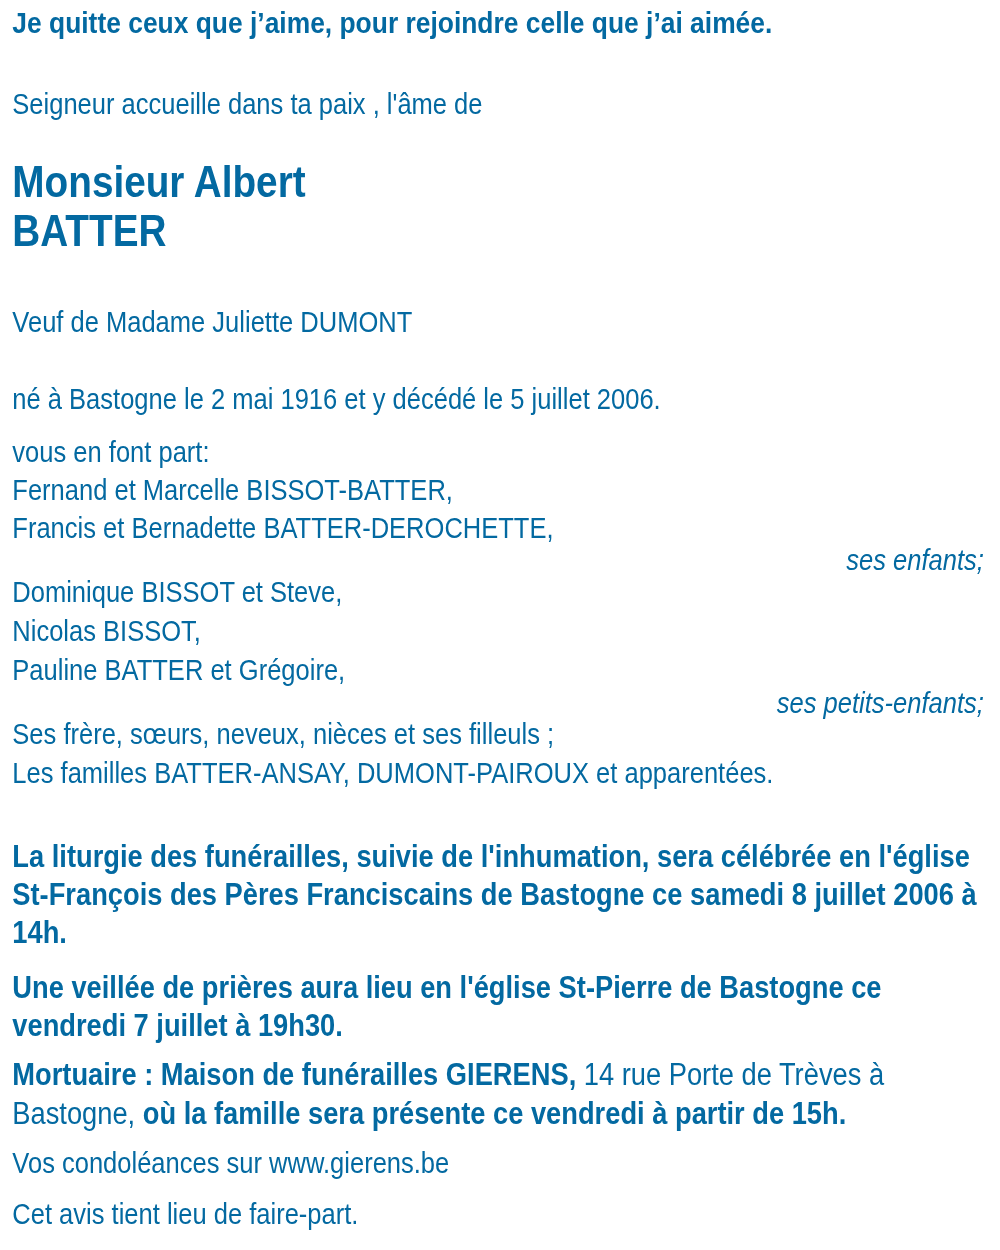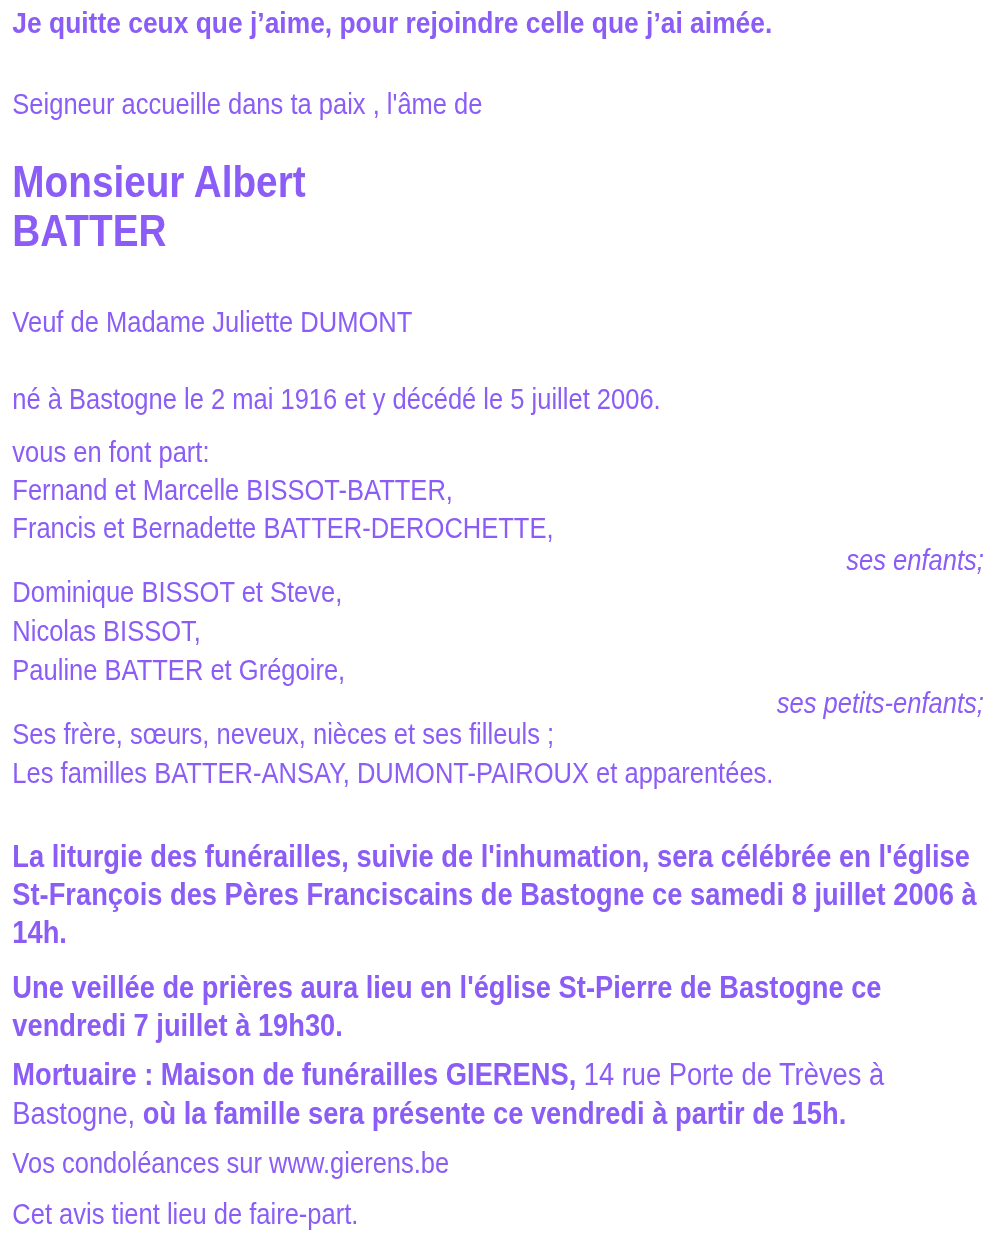--- a/index.html
+++ b/index.html
@@ -1,21 +1,21 @@
 <!DOCTYPE html>
 <html lang="fr"><head>
 <meta charset="utf-8">
 <style>
   html, body { margin: 0; padding: 0; background: #ffffff; }
   .page {
     position: relative;
     width: 1000px;
     height: 1250px;
     background: #ffffff;
-    color: #8b5cf6;
+    color: #0369a1;
     overflow: hidden;
     font-family: "Liberation Sans", "DejaVu Sans", sans-serif;
   }
   
   .cx {
     display: flow-root;
     width: 1123px;
     transform: scaleX(0.88);
     transform-origin: left top;
     padding-left: 14px;

